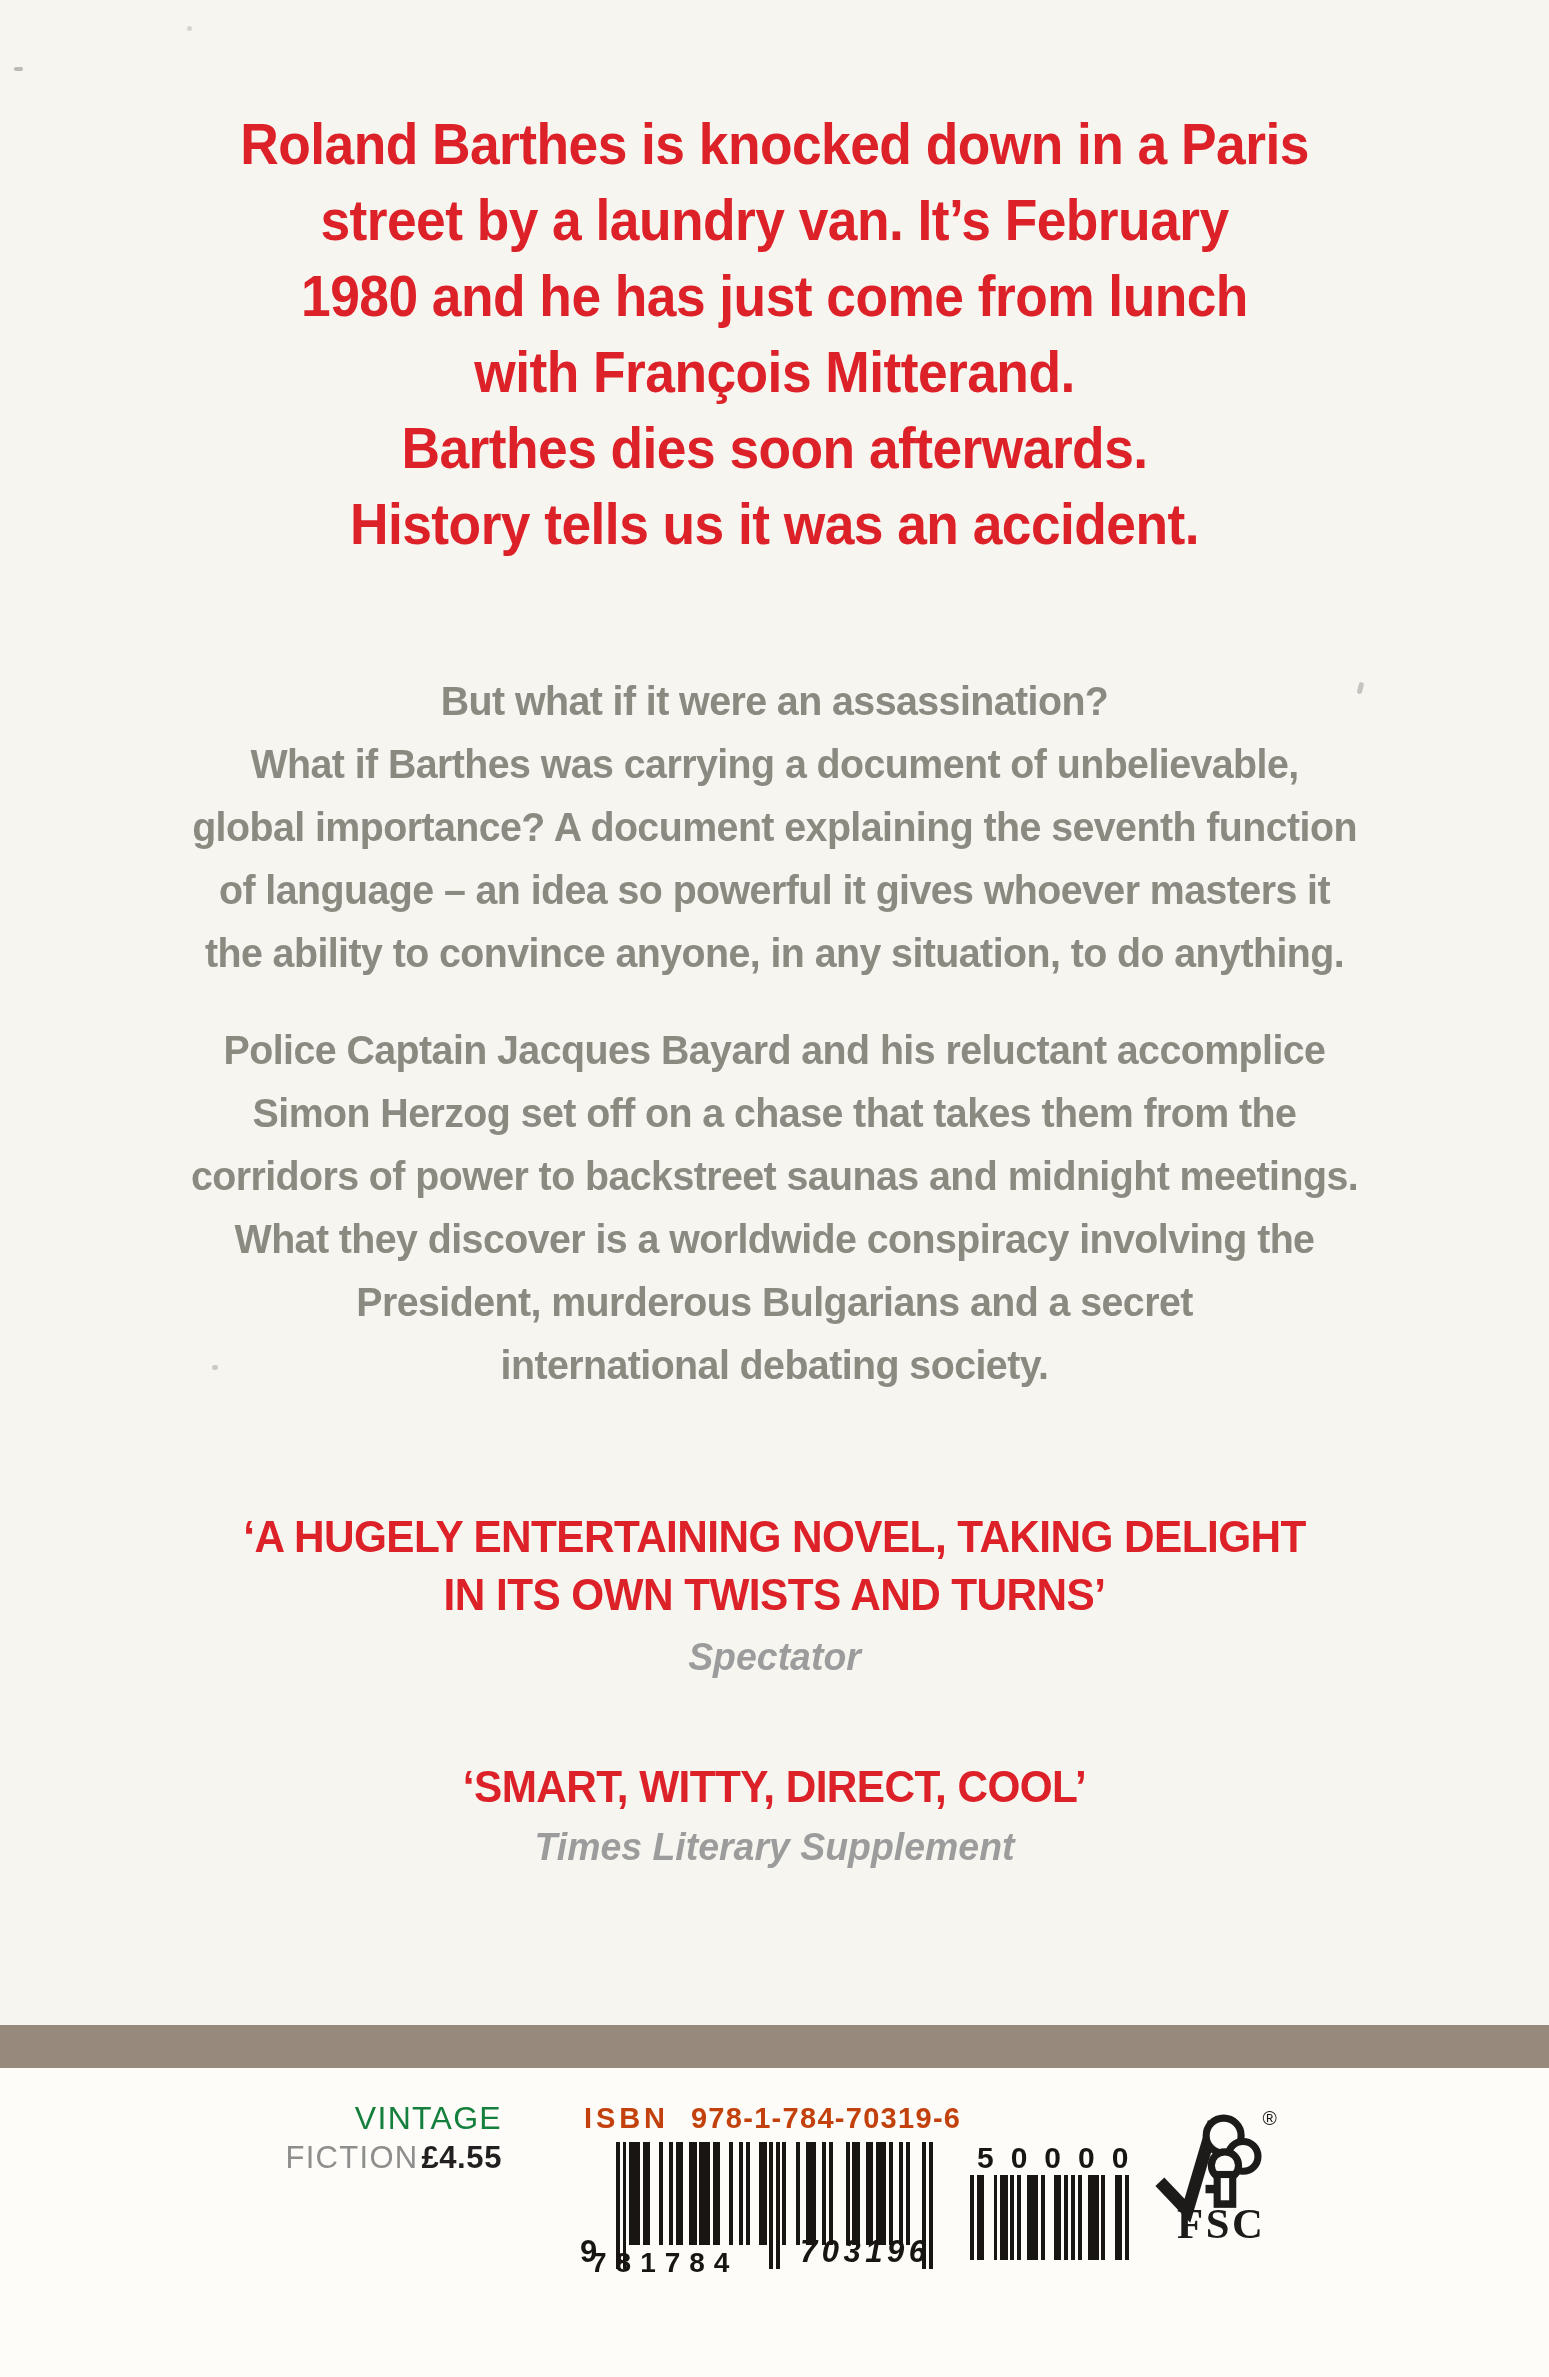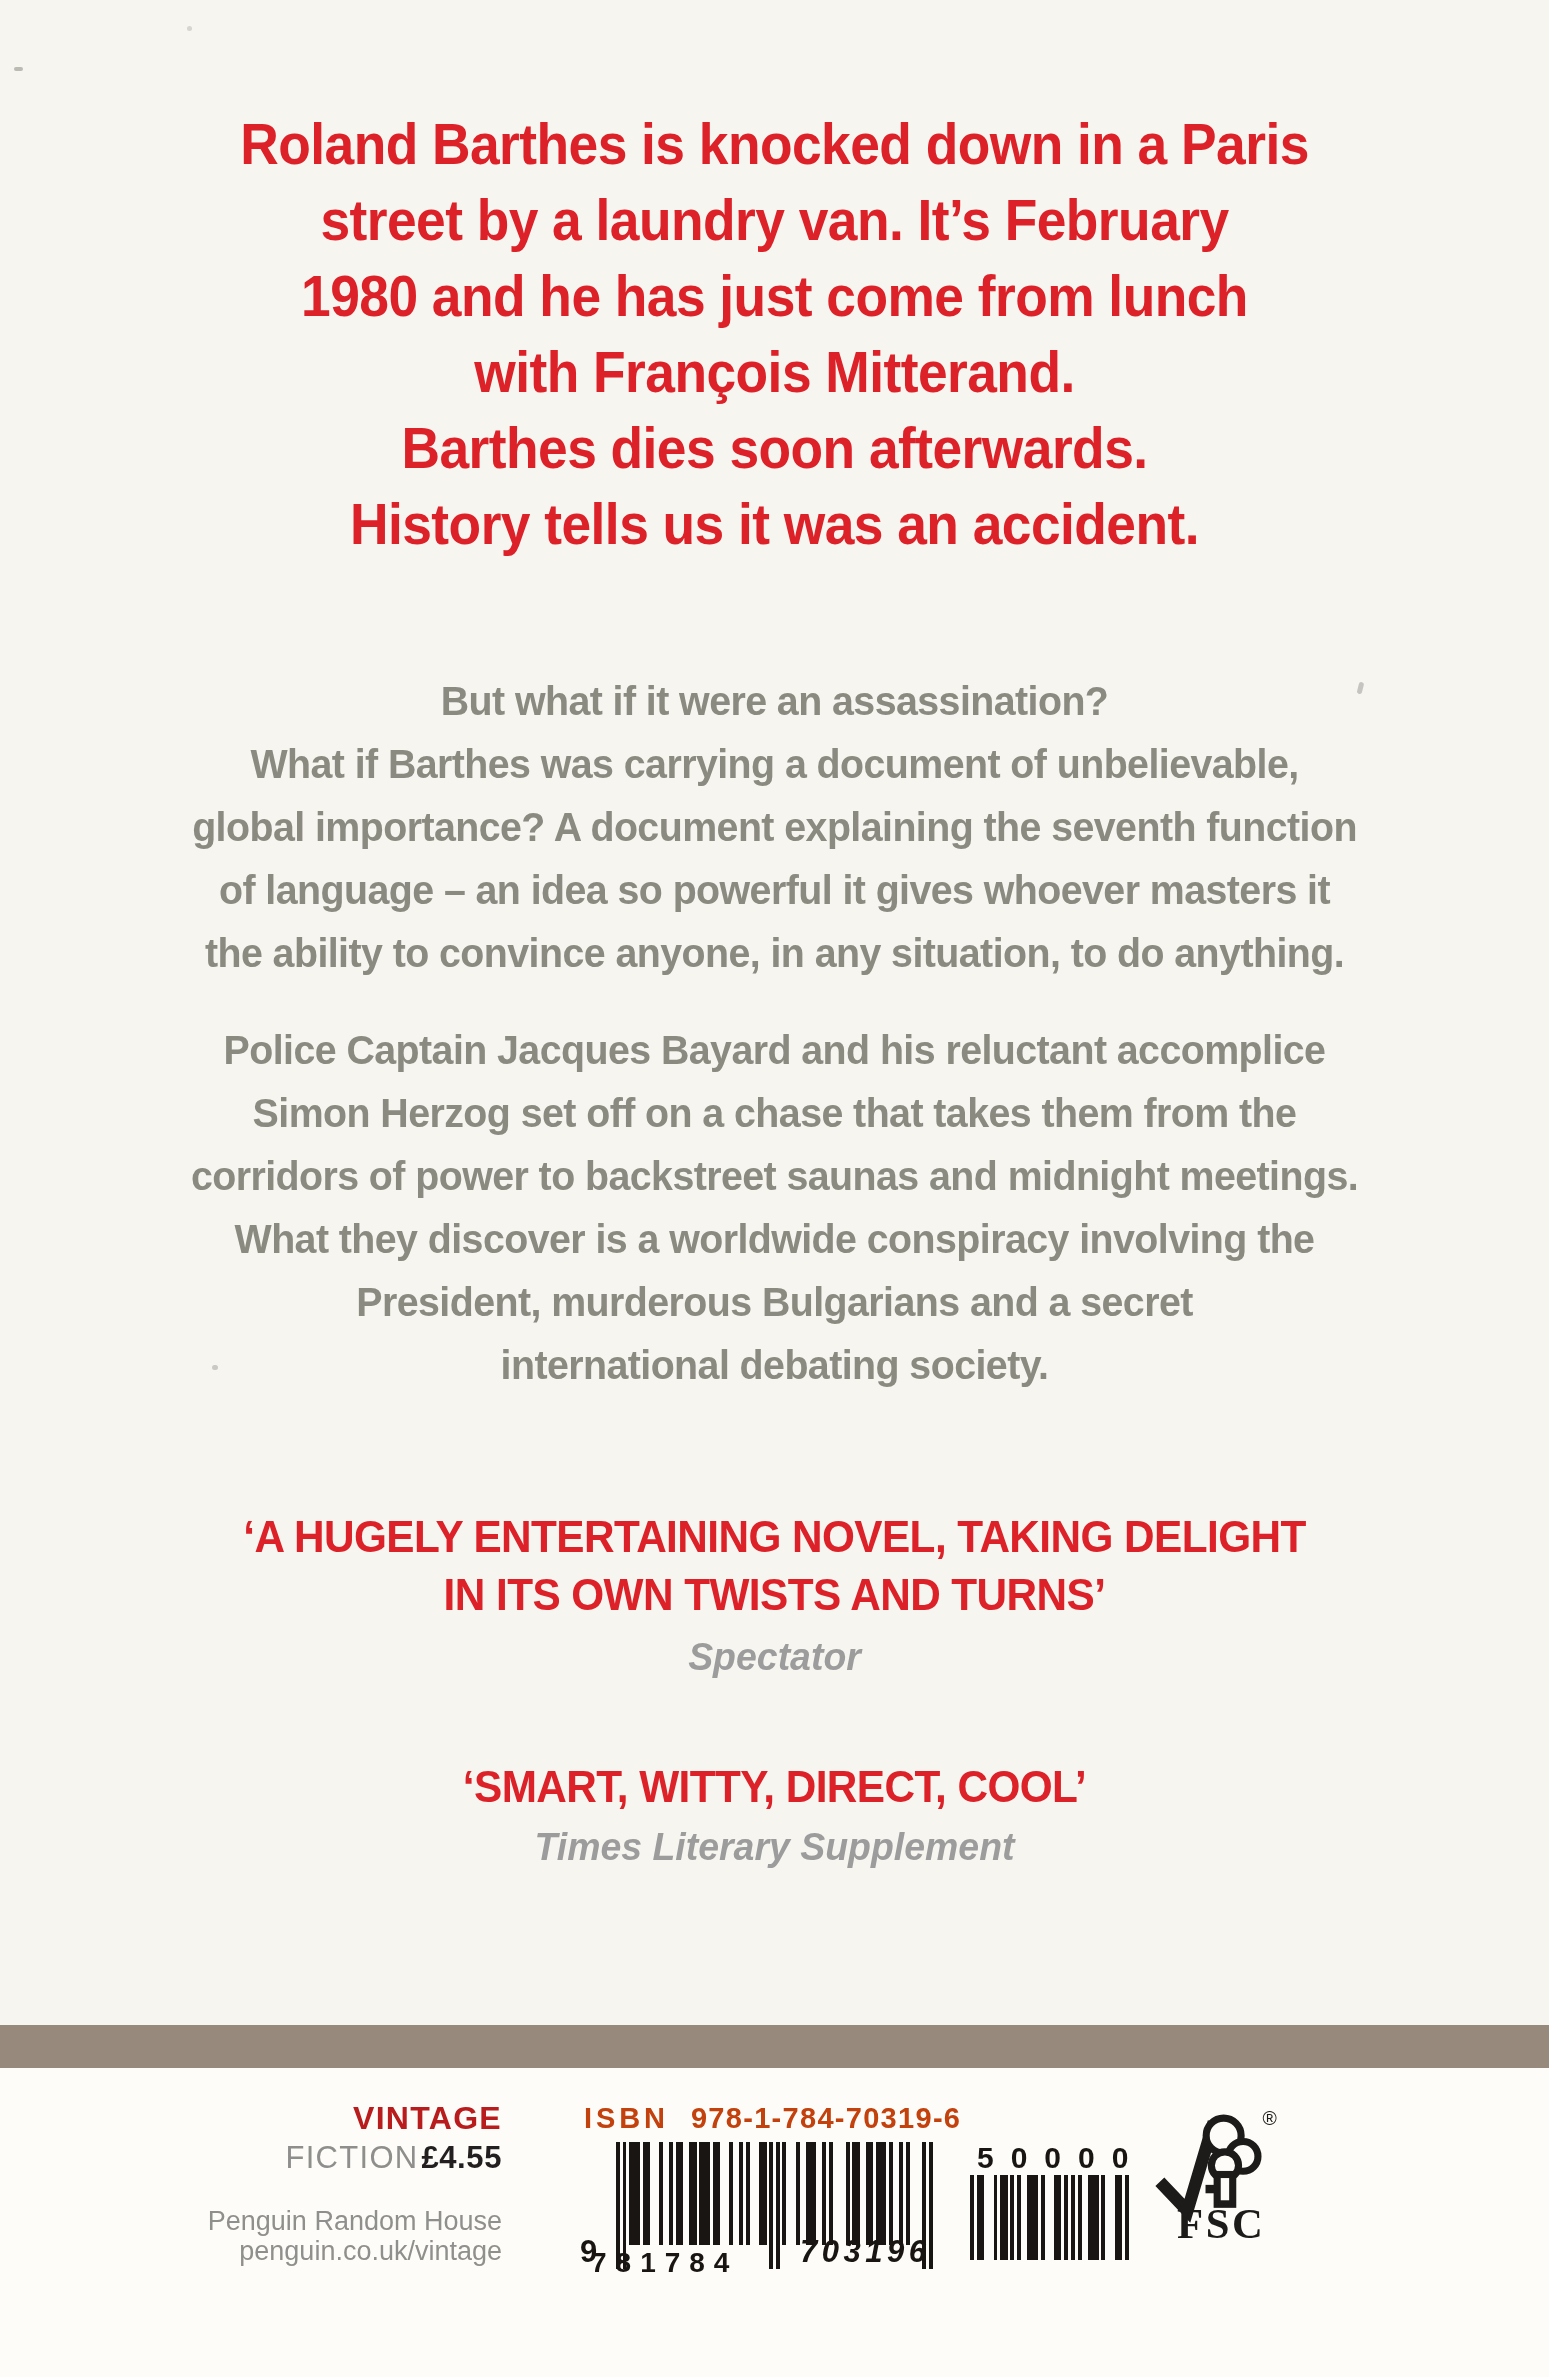--- a/index.html
+++ b/index.html
@@ -44,21 +44,21 @@
   .attrib2{top:1822px;}
 
   
   .band{position:absolute;left:0;top:2025px;width:100%;height:43px;background:#97897b;}
   .footer-bg{position:absolute;left:0;top:2068px;width:100%;height:310px;background:#fdfcf8;}
 
   .imprint-block{
     position:absolute;right:1047px;top:2099px;
     text-align:right;line-height:39px;white-space:nowrap;
   }
-  .imprint-name{font-size:32px;font-weight:700;letter-spacing:1.3px;color:#b91c1c;}
+  .imprint-name{font-size:32px;font-weight:400;letter-spacing:1.3px;color:#15803d;}
   .imprint-cat{font-size:31px;font-weight:400;letter-spacing:1.3px;color:#8e8e8c;}
   .imprint-price{font-size:31px;font-weight:700;letter-spacing:0.6px;color:#231f20;}
   .publisher-block{
     position:absolute;right:1047px;top:2206px;
     text-align:right;line-height:30px;white-space:nowrap;
     font-size:27px;color:#8f8f8d;
   }
 
   .isbn-line{
     position:absolute;left:584px;top:2102px;
@@ -134,24 +134,20 @@
 
   <div class="band"></div>
   <div class="footer-bg"></div>
 
   <div class="imprint-block">
     <div class="imprint-name">VINTAGE</div>
     <div>
       <span class="imprint-cat">FICTION</span>
       <span class="imprint-price">£4.55</span>
     </div>
-  </div>
-  <div class="publisher-block">
-    <div>Penguin Random House</div>
-    <div>penguin.co.uk/vintage</div>
   </div>
 
   <div class="isbn-line">
     <span class="isbn-label">ISBN</span><span>978-1-784-70319-6</span>
   </div>
 
   <div class="barcode main-barcode">
       <div class="bar" style="left: 0px; width: 3.8px; height: 127px;"></div>
       <div class="bar" style="left: 6.7px; width: 3.8px; height: 127px;"></div>
       <div class="bar" style="left: 13.3px; width: 3.8px; height: 103px;"></div>

